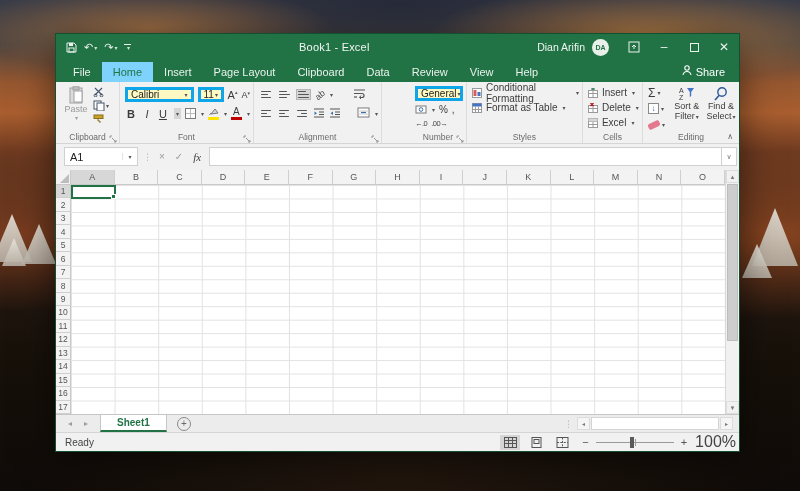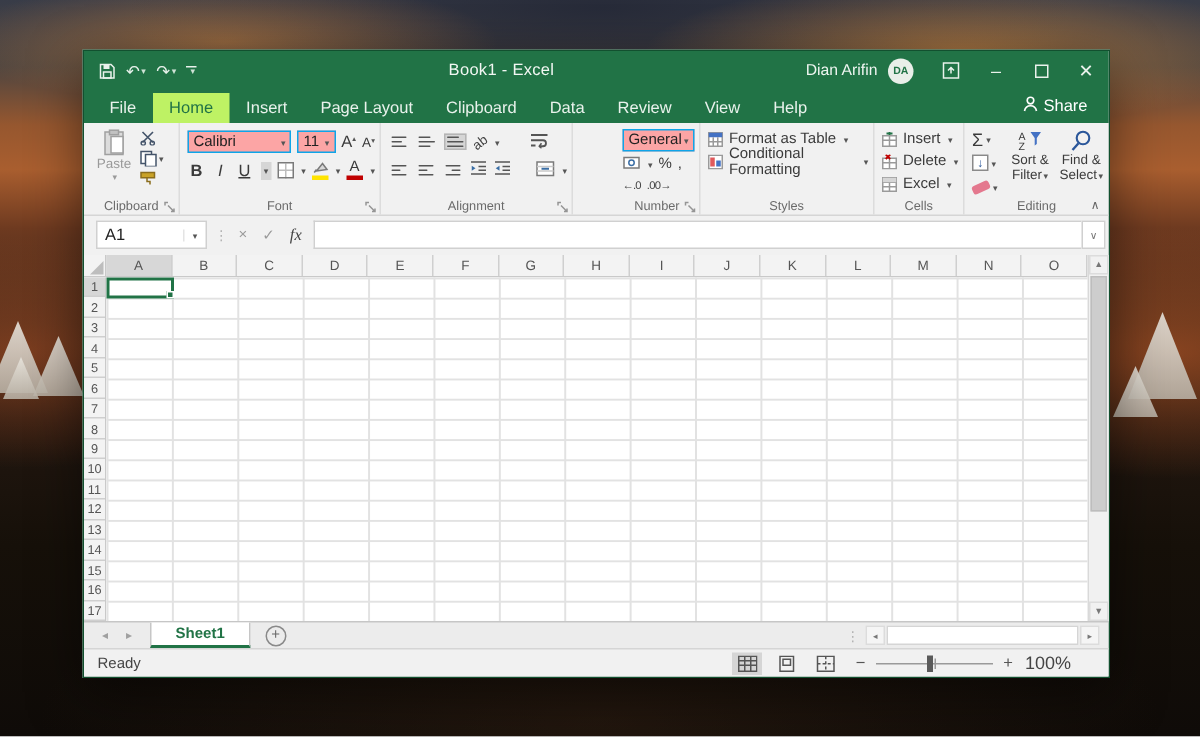--- a/index.html
+++ b/index.html
@@ -46,33 +46,33 @@
   .avatar { width:17px; height:17px; border-radius:50%; background:#e9efe9; color:#217346;
     font-size:7px; font-weight:bold; display:flex; align-items:center; justify-content:center; margin-right:10px; }
   .winbtn { width:30px; height:26px; display:flex; align-items:center; justify-content:center; color:#eaf2ec; font-size:12px; }
   .maxbox { width:9px; height:9px; border:1px solid #eaf2ec; }
   .ribbonopts svg { display:block; }
 
   
   .tabrow { height:22px; background:#217346; display:flex; align-items:flex-end; flex:0 0 auto; }
   .tabs-left { display:flex; align-items:flex-end; padding-left:6px; }
   .tab { padding:4px 11px 4px; color:#e9f2ec; font-size:11px; cursor:default; }
-  .tab.active { background:#bef264; color:#217346; }
+  .tab.active { background:#7dd3fc; color:#217346; }
   .tellme { display:flex; align-items:center; gap:6px; color:#fff; margin-left:16px; padding-bottom:4px; font-size:11px; }
   .spacer { flex:1; }
   .share { display:flex; align-items:center; gap:4px; color:#fff; padding:0 14px 4px; font-size:11px; }
 
   
   .ribbon { height:62px; background:#f1f1f1; display:flex; border-bottom:1px solid #d5d5d5; position:relative; flex:0 0 auto; }
   .group { position:relative; display:flex; flex-direction:column; padding:3px 3px 0 5px; border-right:1px solid #dcdcdc; }
   .glabel { position:absolute; bottom:1px; left:0; right:0; text-align:center; font-size:8.5px; color:#6a6a6a; }
   .launcher { position:absolute; bottom:2px; right:2px; width:8px; height:8px; opacity:.75; }
   .rrow { display:flex; align-items:center; gap:4px; height:19px; }
   .dd { font-size:6px; color:#555; margin-left:1px; }
-  .combo { background:#fca5a5; border:1px solid #0ea5e9; height:15px; display:flex; align-items:center;
+  .combo { background:#fef9c3; border:3px solid #0ea5e9; height:15px; display:flex; align-items:center;
     padding:0 3px; font-size:10px; color:#222; justify-content:space-between; }
   .combo .dd { font-size:6px; }
 
   
   .g-clip { width:66px; }
   .paste-btn { display:flex; flex-direction:column; align-items:center; width:30px; margin-top:1px; }
   .paste-lbl { font-size:9px; color:#9a9a9a; line-height:10px; }
   .clip-col { display:flex; flex-direction:column; gap:3px; margin:2px 0 0 2px; }
   .clip-col .mini { display:flex; align-items:center; }
 
@@ -186,21 +186,21 @@
   .statusbar { height:19px; background:#f1f1f1; border-top:1px solid #d5d5d5; display:flex; align-items:center; flex:0 0 auto; }
   .status-text { padding-left:9px; font-size:10px; color:#444; }
   .views { display:flex; align-items:center; gap:6px; margin-right:10px; }
   .vic { width:20px; height:15px; display:flex; align-items:center; justify-content:center; }
   .vic.active { background:#d5d5d5; }
   .zoomctl { display:flex; align-items:center; gap:7px; margin-right:8px; color:#555; font-size:11px; }
   .ztrack { width:78px; height:11px; position:relative; }
   .ztrack::before { content:""; position:absolute; left:0; right:0; top:5px; height:1px; background:#9a9a9a; }
   .ztrack::after { content:""; position:absolute; left:50%; top:2px; width:1px; height:7px; background:#9a9a9a; }
   .zthumb { position:absolute; left:44%; top:0; width:4px; height:11px; background:#5a5a5a; }
-  .zoomlvl { font-size:12px; color:#444; padding-right:25px; }
+  .zoomlvl { font-size:16px; color:#444; padding-right:3px; }
 </style>
 </head>
 <body>
 
 <div class="desktop">
   <div class="saltpile sp1"></div>
   <div class="saltpile sp2"></div>
   <div class="saltpile sp3"></div>
   <div class="saltpile sp4"></div>
   <div class="saltpile sp5"></div>
@@ -465,36 +465,36 @@
               <path d="M1 3V1h2M3 3l4 4M7 5v2H5" fill="none" stroke="#777" stroke-width="1"></path>
             </svg>
         </span>
       </div>
 
       <div class="group g-styles">
         <div class="srow">
           <span class="sq">
             <svg width="10" height="10" viewBox="0 0 10 10">
                 <rect x="0.5" y="0.5" width="9" height="9" fill="#fff" stroke="#9a9a9a"></rect>
-                <rect x="0.5" y="0.5" width="9" height="3" fill="#4472c4"></rect>
-                <path d="M0.5 6.5h9M3.5 3.5v6M6.5 3.5v6" stroke="#9a9a9a"></path>
-              </svg>
-          </span>
-          <span>Format as Table</span>
+                <rect x="1.5" y="2" width="3" height="6" fill="#e0595c"></rect>
+                <rect x="5.5" y="4" width="3" height="4" fill="#4472c4"></rect>
+              </svg>
+          </span>
+          <span>Conditional Formatting</span>
             <span class="dd">▾</span>
         </div>
         <div class="srow">
           <span class="sq">
             <svg width="10" height="10" viewBox="0 0 10 10">
                 <rect x="0.5" y="0.5" width="9" height="9" fill="#fff" stroke="#9a9a9a"></rect>
-                <rect x="1.5" y="2" width="3" height="6" fill="#e0595c"></rect>
-                <rect x="5.5" y="4" width="3" height="4" fill="#4472c4"></rect>
-              </svg>
-          </span>
-          <span>Conditional Formatting</span>
+                <rect x="0.5" y="0.5" width="9" height="3" fill="#4472c4"></rect>
+                <path d="M0.5 6.5h9M3.5 3.5v6M6.5 3.5v6" stroke="#9a9a9a"></path>
+              </svg>
+          </span>
+          <span>Format as Table</span>
             <span class="dd">▾</span>
         </div>
         <div class="glabel">Styles</div>
       </div>
 
       <div class="group g-cells">
         <div class="srow">
           <span class="sq">
             <svg width="10" height="10" viewBox="0 0 10 10">
                 <rect x="0.5" y="2.5" width="9" height="7" fill="#fff" stroke="#9a9a9a"></rect>

